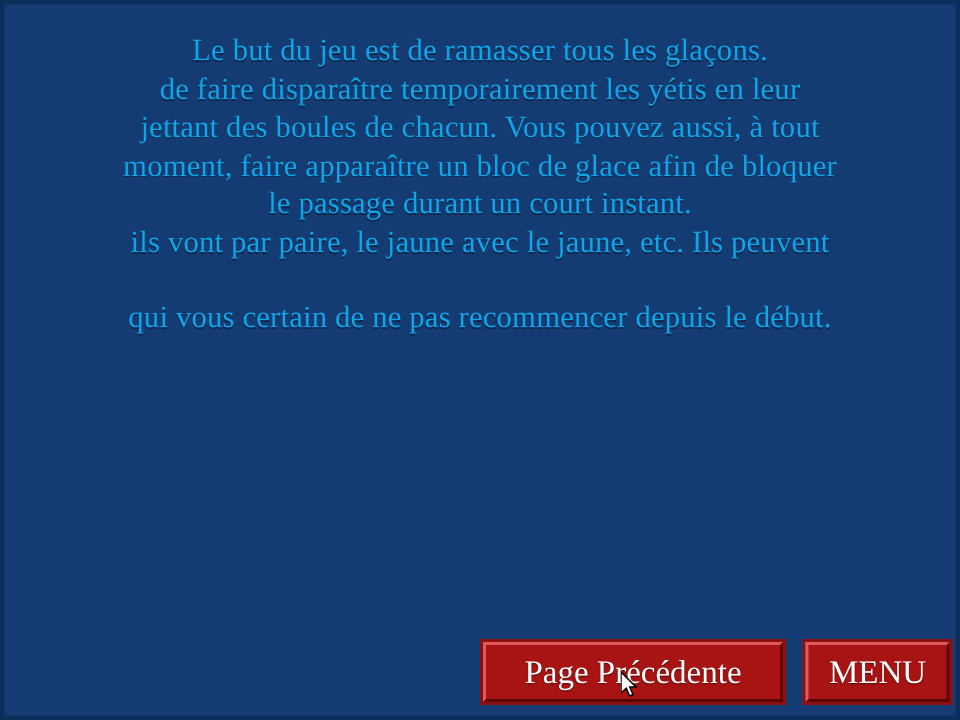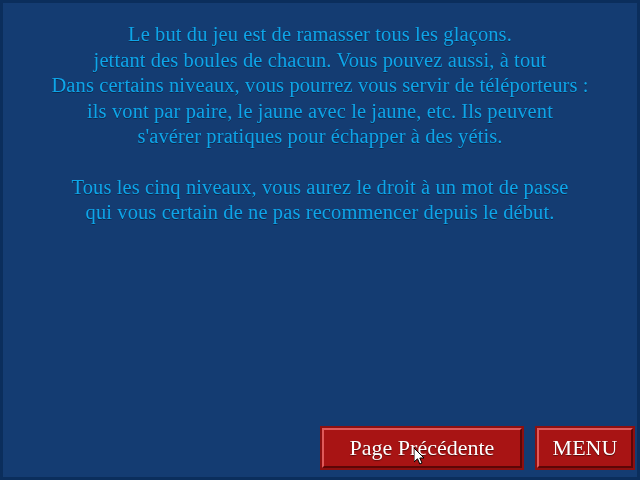--- a/index.html
+++ b/index.html
@@ -90,28 +90,28 @@
   }
 </style>
 </head>
 <body>
 
 <div id="screen">
 
   <div id="text-block">
     <div class="para">
       <span class="line">Le but du jeu est de ramasser tous les glaçons.</span>
+      <span class="line">de faire disparaître temporairement les yétis en leur</span>
       <span class="line">jettant des boules de chacun. Vous pouvez aussi, à tout</span>
-      <span class="line">Dans certains niveaux, vous pourrez vous servir de téléporteurs :</span>
+      <span class="line">moment, faire apparaître un bloc de glace afin de bloquer</span>
+      <span class="line">le passage durant un court instant.</span>
       <span class="line">ils vont par paire, le jaune avec le jaune, etc. Ils peuvent</span>
-      <span class="line">s'avérer pratiques pour échapper à des yétis.</span>
     </div>
     <div id="gap"></div>
     <div class="para">
-      <span class="line">Tous les cinq niveaux, vous aurez le droit à un mot de passe</span>
       <span class="line">qui vous certain de ne pas recommencer depuis le début.</span>
     </div>
   </div>
 
   <div class="btn" id="btn-prev">
     <span>Page Précédente</span>
   </div>
 
   <div class="btn" id="btn-menu">
     <span>MENU</span>

